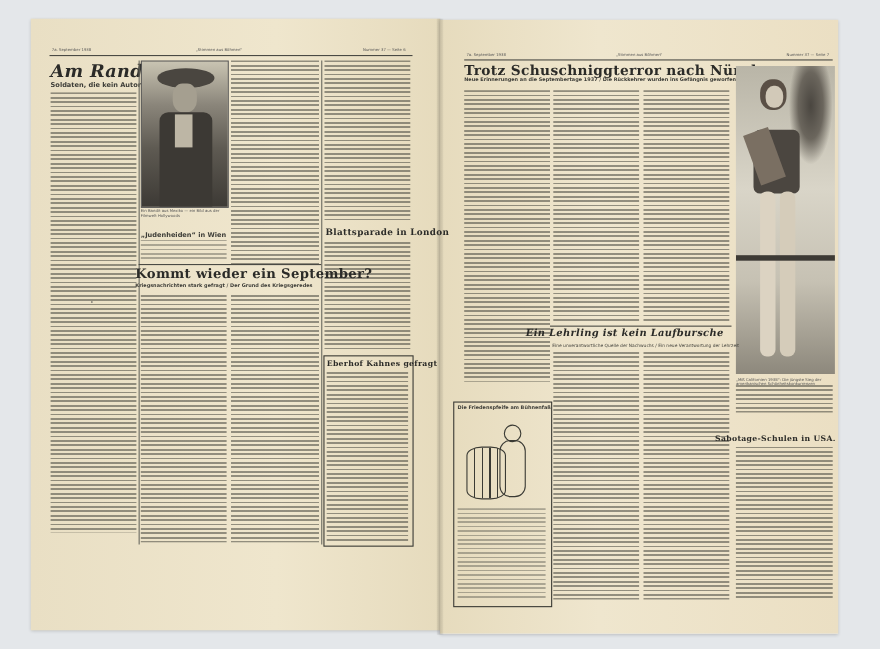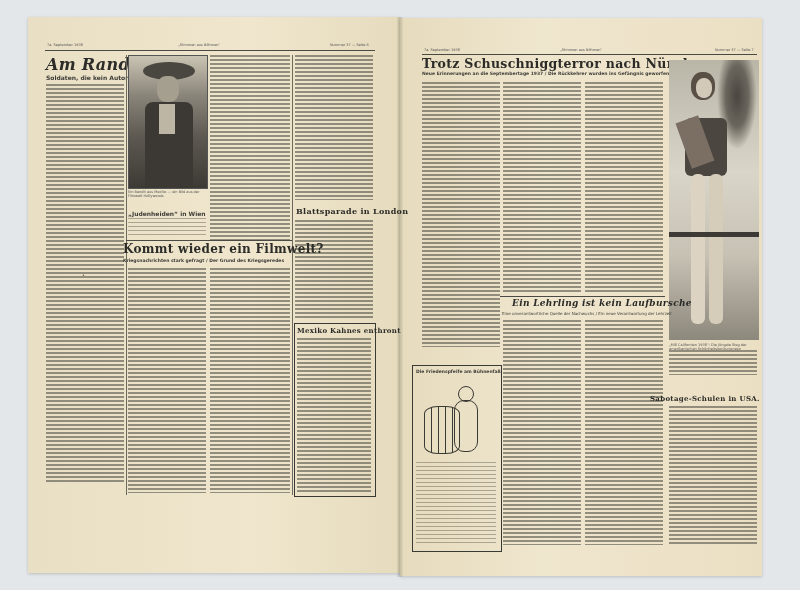--- a/index.html
+++ b/index.html
@@ -51,27 +51,27 @@
 <div class="text-col light" style="left:128px;top:218px;width:78px;height:20px;"></div>
 
 <div class="text-col" style="left:210px;top:55px;width:80px;height:185px;"></div>
 <div class="vrule" style="left:292px;top:55px;height:440px;"></div>
 <div class="text-col" style="left:295px;top:55px;width:78px;height:145px;"></div>
 
 <div class="headline" style="left:296px;top:206px;font-size:8px;">Blattsparade in London</div>
 <div class="text-col" style="left:295px;top:220px;width:78px;height:100px;"></div>
 
 <div class="rule" style="left:126px;top:240px;width:166px;"></div>
-<div class="headline" style="left:123px;top:242px;font-size:12px;">Kommt wieder ein Filmwelt?</div>
+<div class="headline" style="left:123px;top:242px;font-size:12px;">Kommt wieder ein September?</div>
 <div class="subhead" style="left:123px;top:258px;font-size:4.5px;">Kriegsnachrichten stark gefragt / Der Grund des Kriegsgeredes</div>
 <div class="text-col" style="left:128px;top:268px;width:78px;height:225px;"></div>
 <div class="text-col" style="left:210px;top:268px;width:80px;height:225px;"></div>
 
 <div class="boxed" style="left:294px;top:323px;width:80px;height:172px;"></div>
-<div class="headline" style="left:297px;top:326px;font-size:7px;">Mexiko Kahnes enthront</div>
+<div class="headline" style="left:297px;top:326px;font-size:7px;">Eberhof Kahnes gefragt</div>
 <div class="text-col" style="left:297px;top:338px;width:74px;height:155px;"></div>
 
 <div class="masthead" style="left:424px;top:48px;">7a. September 1938</div>
 <div class="masthead" style="left:560px;top:48px;">„Stimmen aus Böhmen“</div>
 <div class="masthead" style="left:715px;top:48px;">Nummer 37 — Seite 7</div>
 <div class="rule" style="left:422px;top:54px;width:335px;"></div>
 
 <div class="headline" style="left:422px;top:56px;font-size:12.5px;">Trotz Schuschniggterror nach Nürnberg</div>
 <div class="subhead" style="left:422px;top:71px;font-size:4.5px;">Neue Erinnerungen an die Septembertage 1937 / Die Rückkehrer wurden ins Gefängnis geworfen</div>
 
@@ -86,21 +86,21 @@
   <div style="position:absolute;left:16px;top:58px;width:42px;height:58px;border-radius:6px;background:#4b4640;"></div>
   <div style="position:absolute;left:14px;top:58px;width:24px;height:48px;background:#7a6f62;transform:rotate(-20deg);"></div>
   <div style="position:absolute;left:22px;top:114px;width:14px;height:150px;background:#dcd3c2;border-radius:6px;"></div>
   <div style="position:absolute;left:40px;top:114px;width:14px;height:150px;background:#d5ccba;border-radius:6px;"></div>
   <div style="position:absolute;left:0;top:172px;width:90px;height:5px;background:#3d3a35;"></div>
 </div>
 <div class="caption" style="left:669px;top:343px;width:88px;height:32px;">„Miß Californien 1938“: Die jüngste Sieg der amerikanischen Schönheitskonkurrenzen</div>
 <div class="text-col" style="left:669px;top:350px;width:88px;height:25px;"></div>
 
 <div class="rule" style="left:500px;top:296px;width:165px;"></div>
-<div class="headline" style="left:512px;top:298px;font-size:9px;font-style:italic;">Ein Lehrling ist kein Laufbursche</div>
+<div class="headline" style="left:478px;top:298px;font-size:9px;font-style:italic;">Ein Lehrling ist kein Laufbursche</div>
 <div class="subhead" style="left:502px;top:311px;font-size:4px;font-weight:normal;">Eine unverantwortliche Quelle der Nachwuchs / Ein neue Verantwortung der Lehrzeit</div>
 <div class="text-col" style="left:503px;top:320px;width:78px;height:225px;"></div>
 <div class="text-col" style="left:585px;top:320px;width:78px;height:225px;"></div>
 
 <div class="boxed" style="left:412px;top:365px;width:88px;height:185px;"></div>
 <div class="subhead" style="left:416px;top:369px;font-size:4.5px;">Die Friedenspfeife am Bühnenfaß</div>
 <div style="position:absolute;left:418px;top:378px;width:78px;height:80px;">
   <div style="position:absolute;left:6px;top:28px;width:34px;height:46px;border:1.5px solid #3a3a34;border-radius:14px/8px;background:repeating-linear-gradient(90deg,transparent 0,transparent 6px,#3a3a34 6px,#3a3a34 7px);"></div>
   <div style="position:absolute;left:40px;top:8px;width:14px;height:14px;border:1.5px solid #3a3a34;border-radius:50%;"></div>
   <div style="position:absolute;left:36px;top:22px;width:22px;height:50px;border:1.5px solid #3a3a34;border-radius:10px;"></div>

